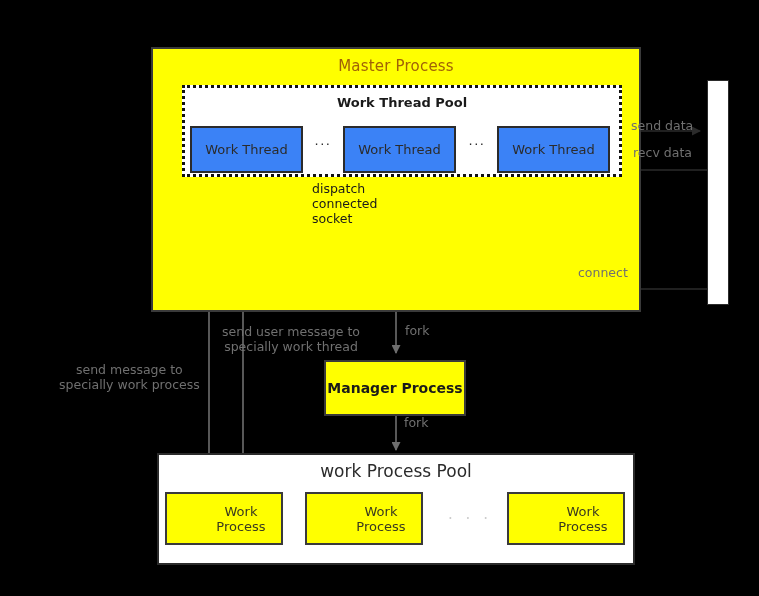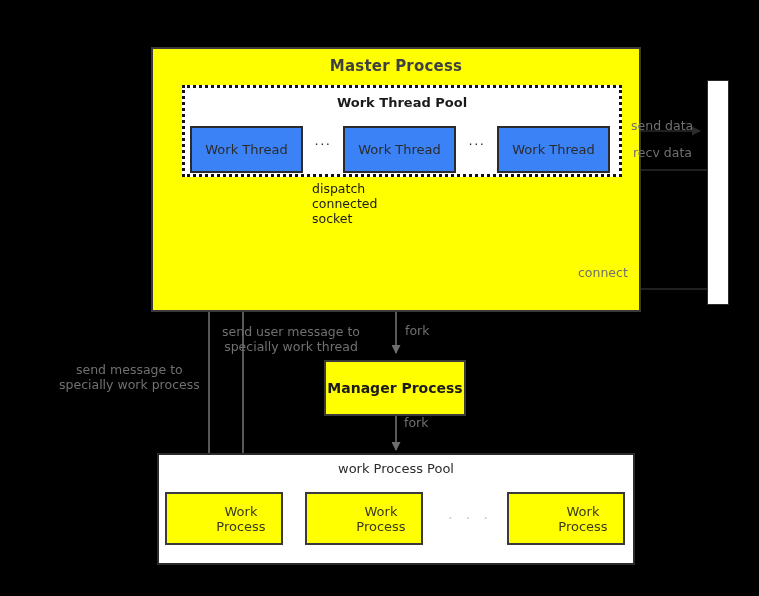--- a/index.html
+++ b/index.html
@@ -36,22 +36,22 @@
     left: 151px; top: 47px;
     width: 490px; height: 265px;
     background: #ffff00;
     border: 2px solid #3a3a3a;
     align-items: flex-start;
     justify-content: center;
   }
   #master-process-title {
     margin-top: 8px;
     font-size: 15px;
-    font-weight: bold;
-    color: #404040;
+    font-weight: normal;
+    color: #a16207;
     letter-spacing: .2px;
   }
 
   #work-thread-pool {
     left: 182px; top: 85px;
     width: 440px; height: 92px;
     background: #ffffff;
     border: 3px dotted #111111;
     align-items: flex-start;
     justify-content: center;
@@ -112,21 +112,21 @@
   #work-process-pool {
     left: 157px; top: 453px;
     width: 478px; height: 112px;
     background: #ffffff;
     border: 2px solid #2b2b2b;
     align-items: flex-start;
     justify-content: center;
   }
   #work-process-pool-title {
     margin-top: 6px;
-    font-size: 13px;
+    font-size: 17px;
     color: #2b2b2b;
   }
 
   .work-process {
     top: 492px;
     width: 118px; height: 53px;
     background: #ffff00;
     border: 2px solid #3a3a3a;
     font-size: 13px;
     color: #3a3a20;

